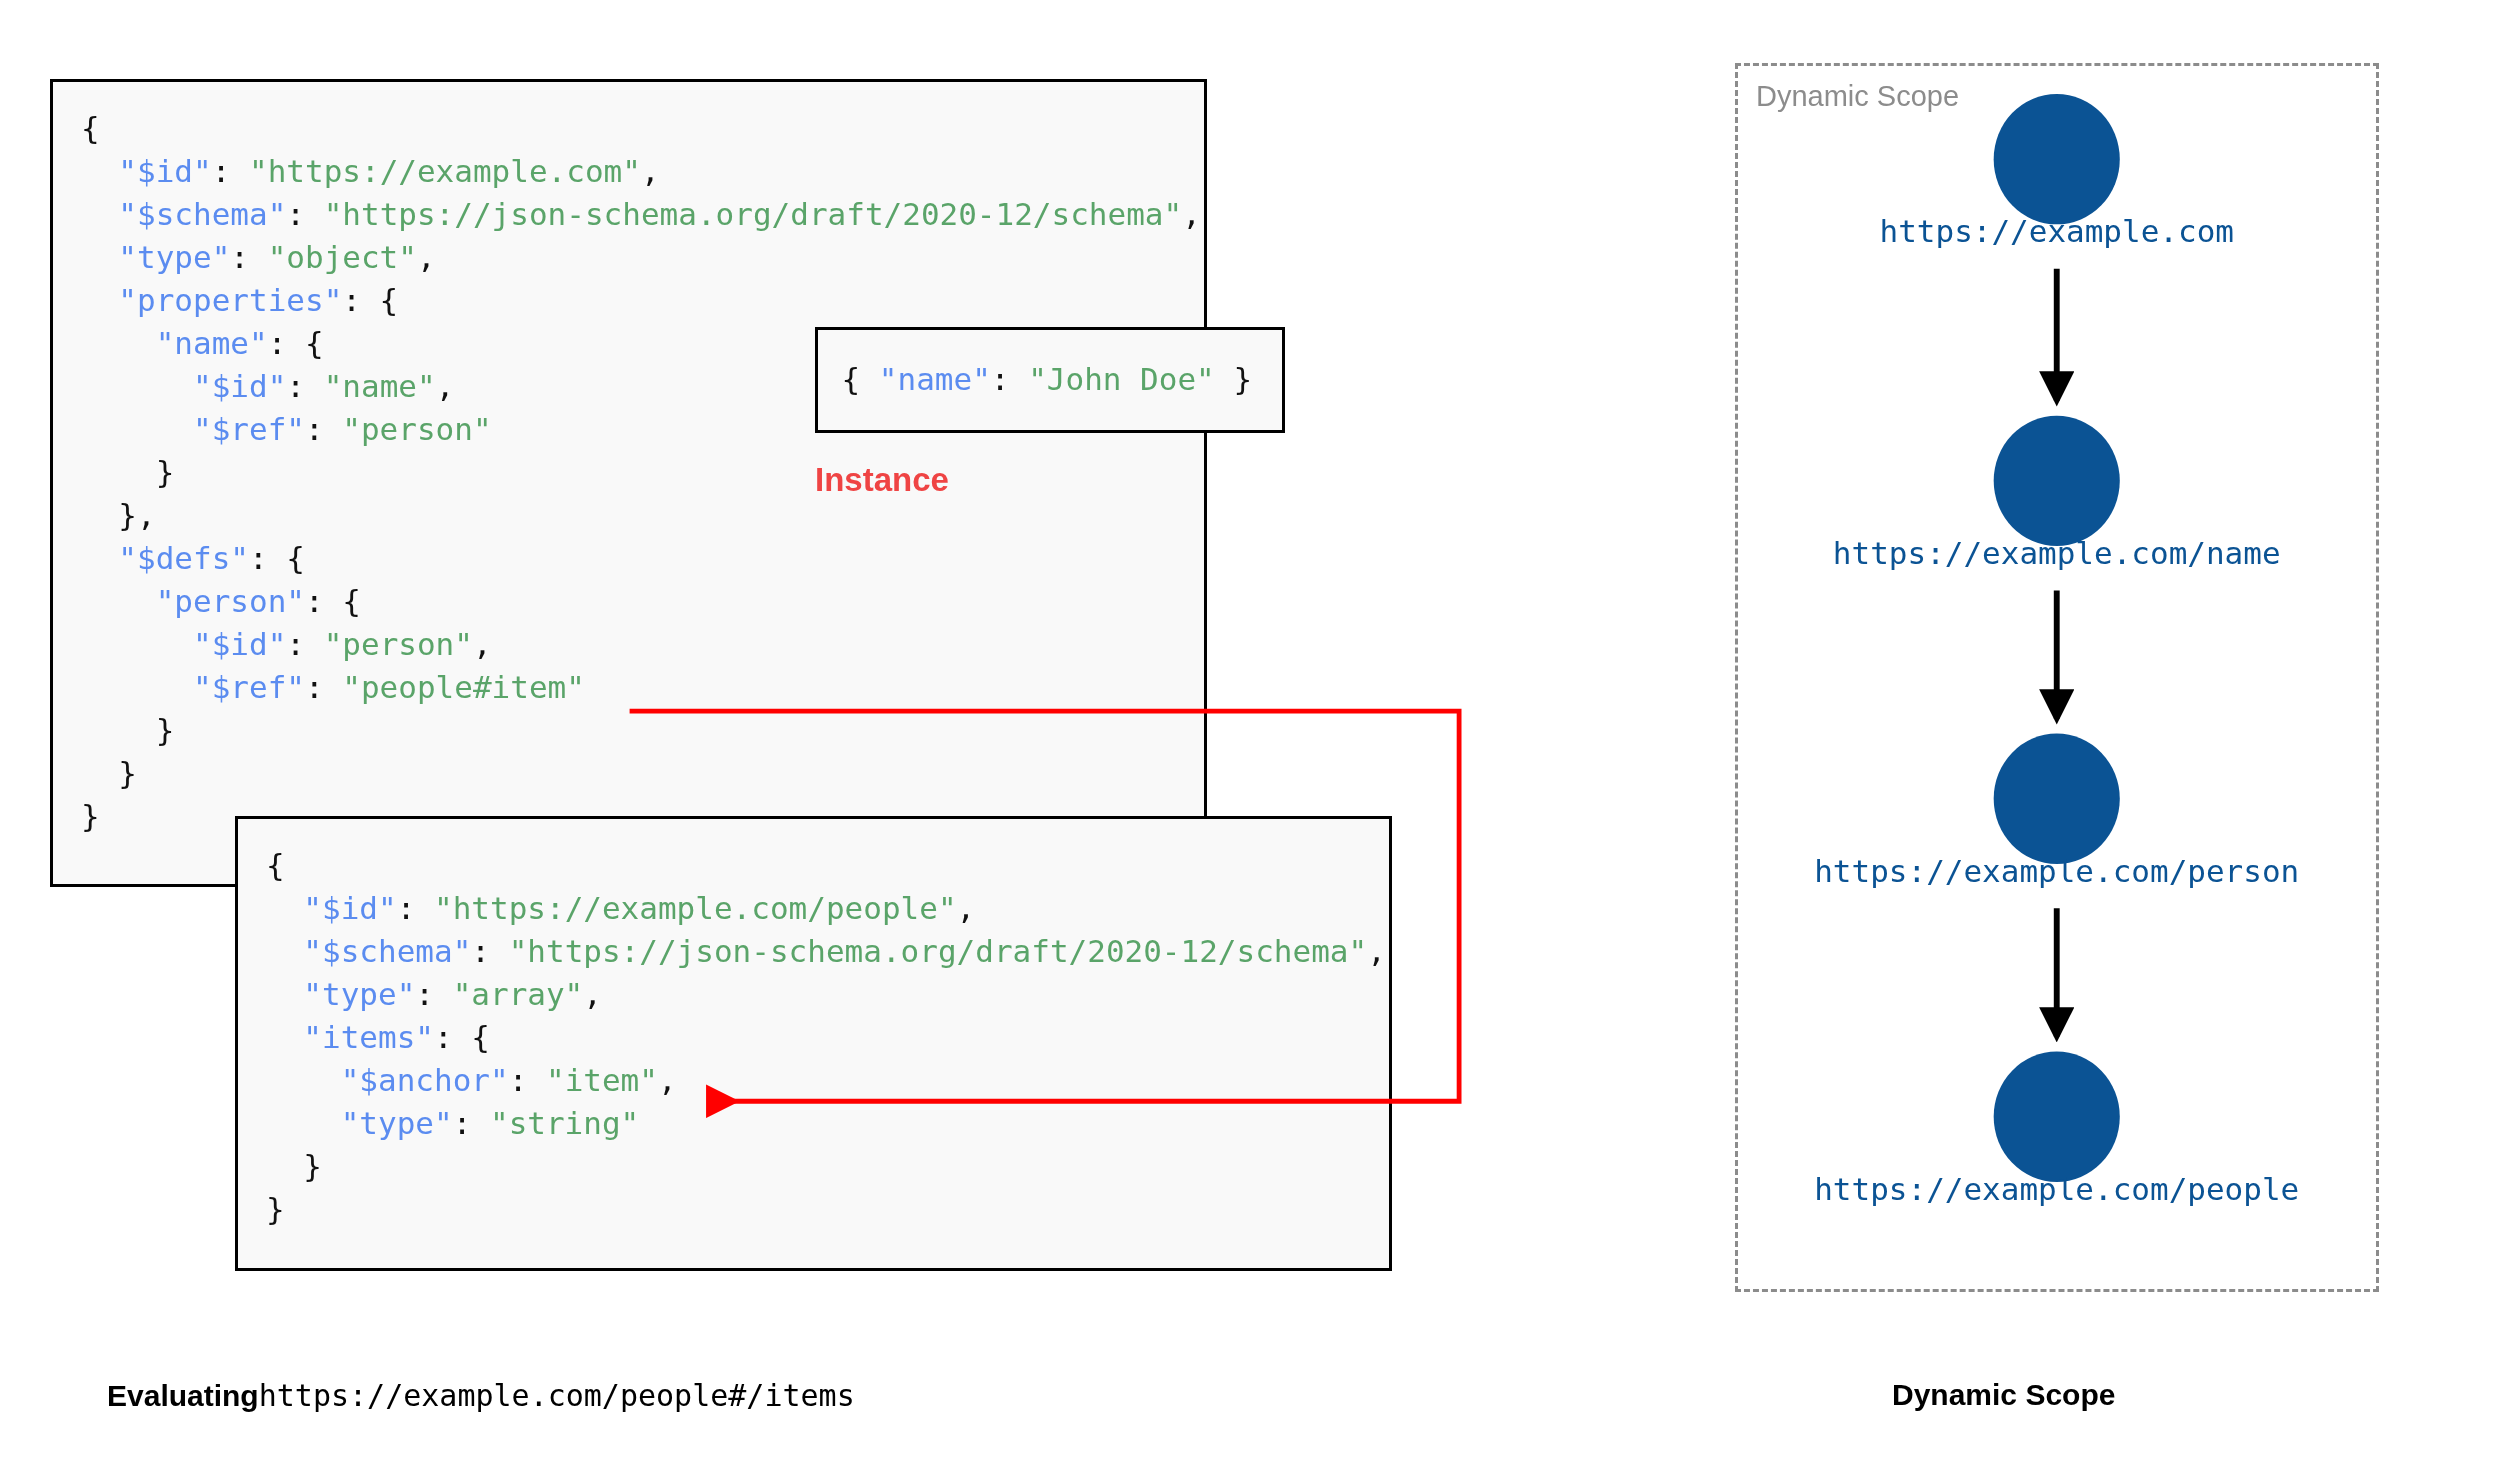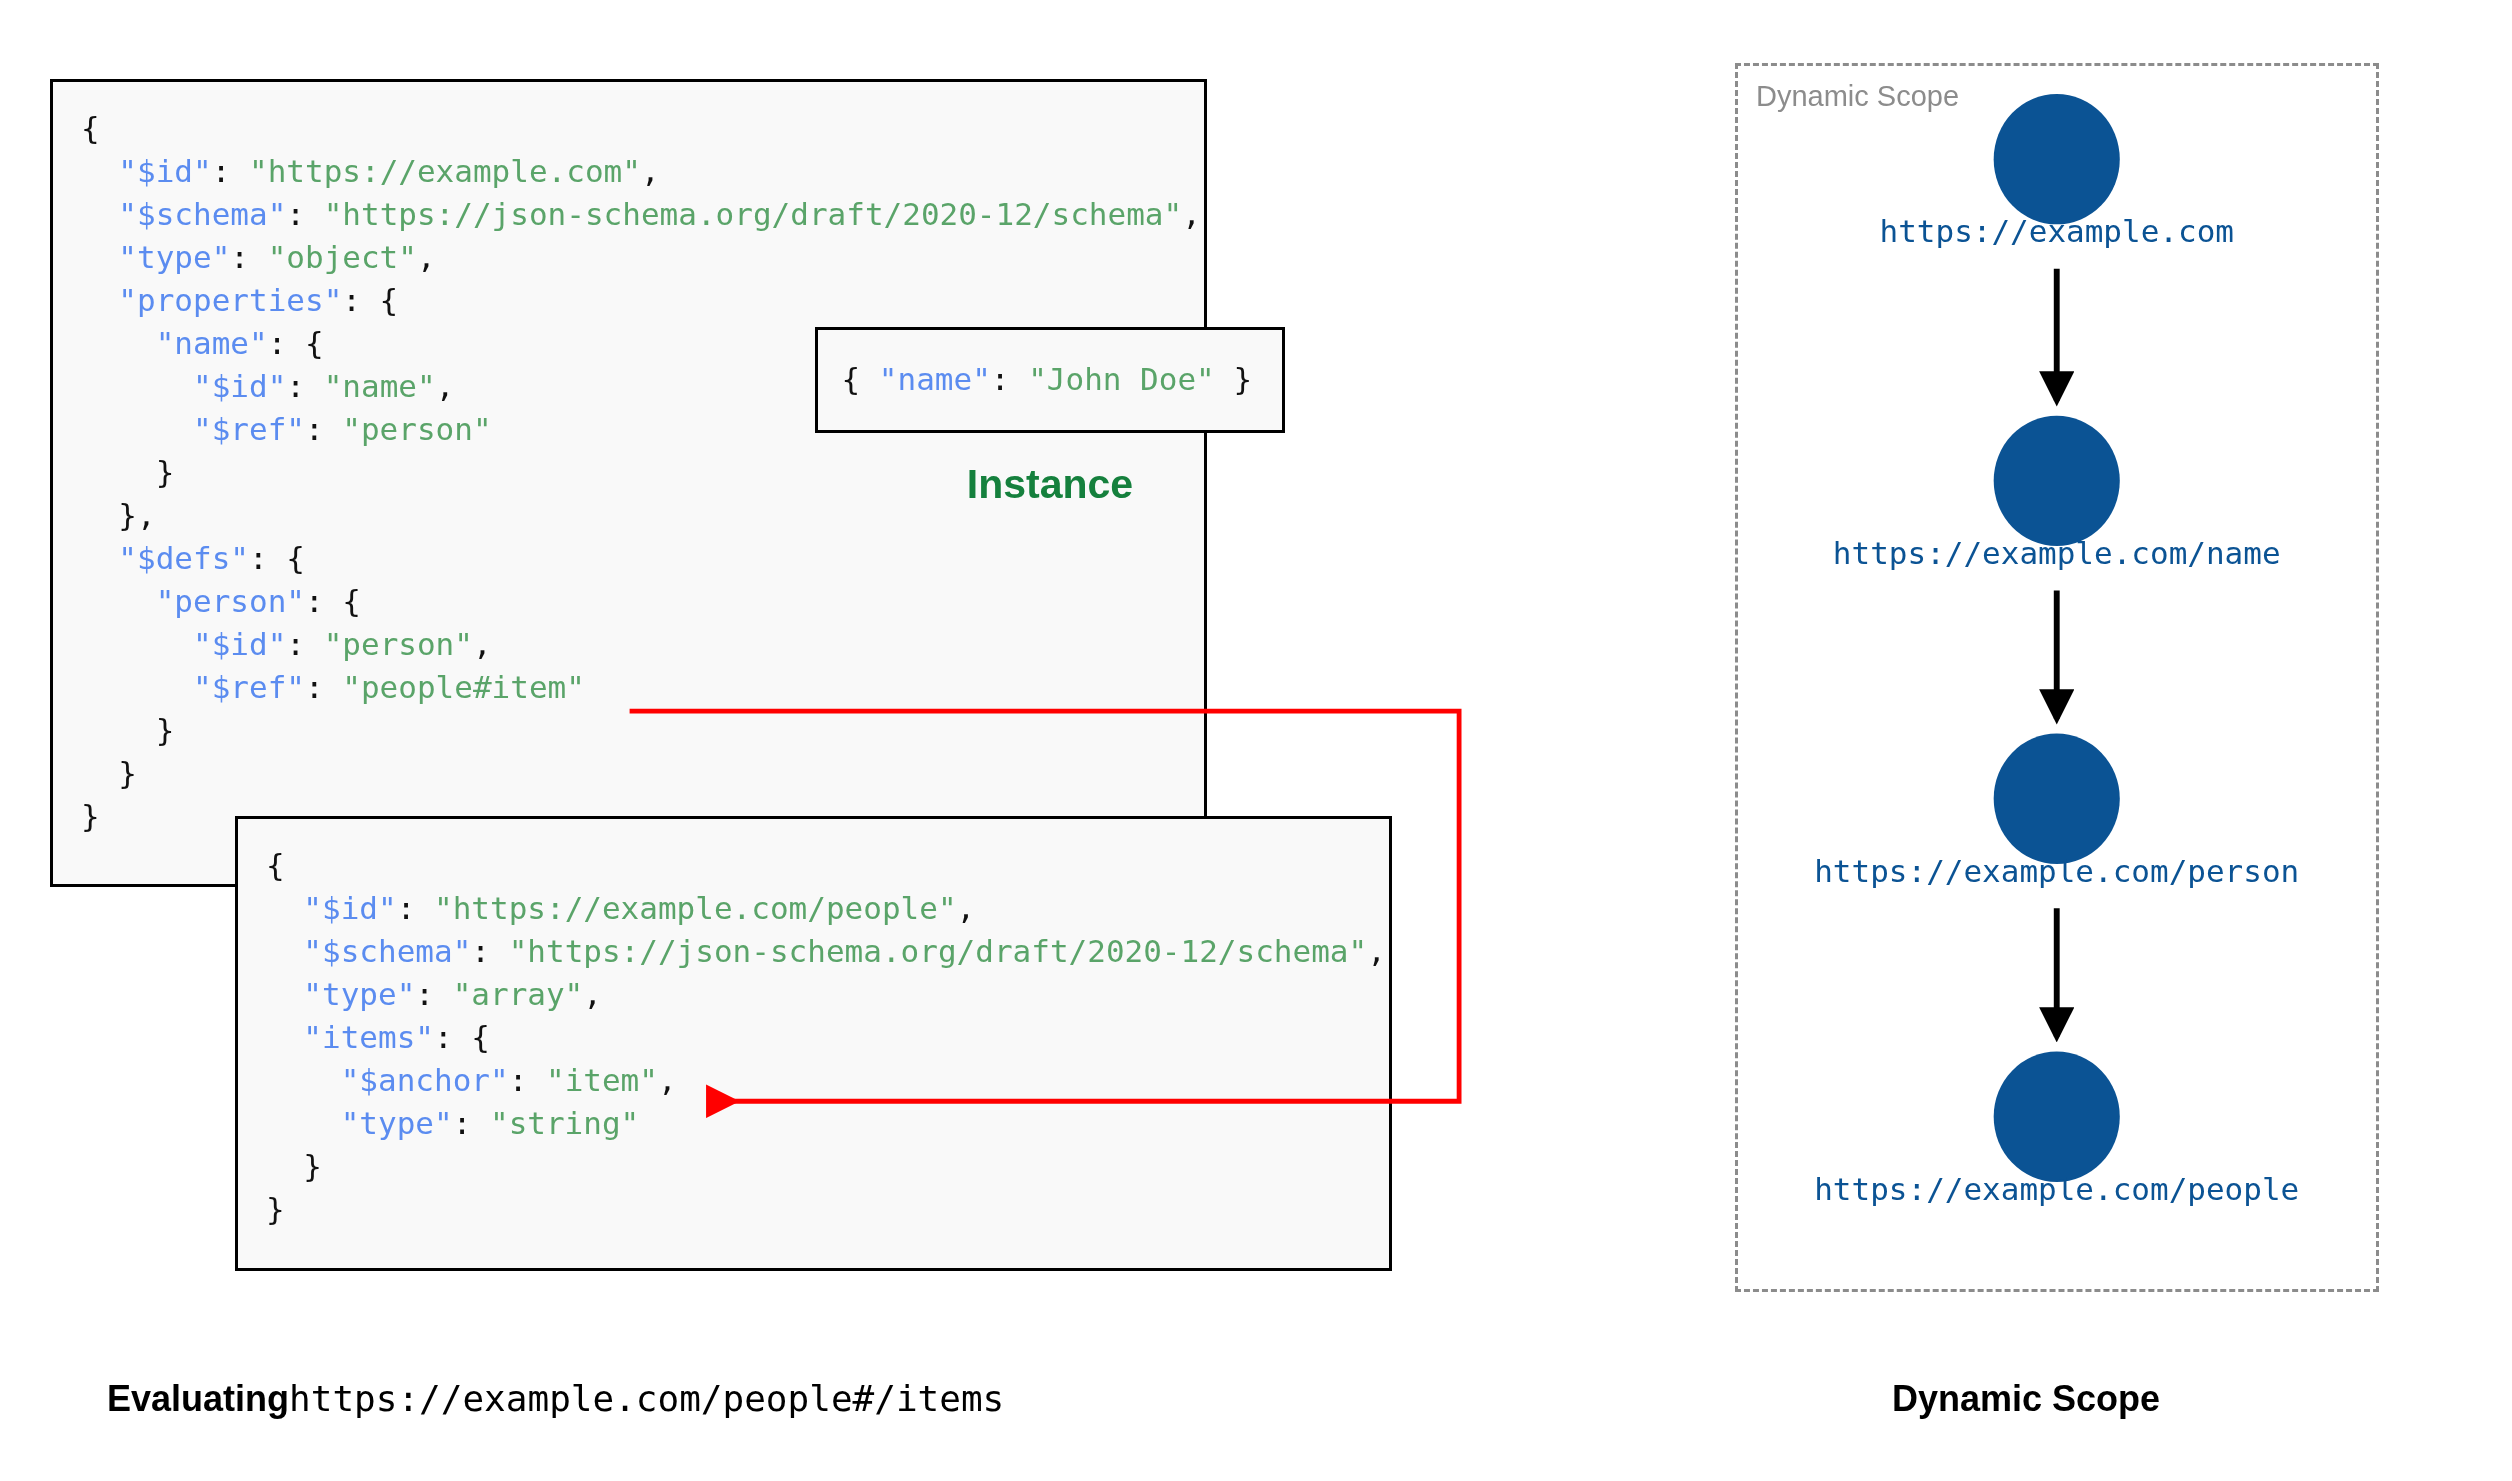--- a/index.html
+++ b/index.html
@@ -35,34 +35,34 @@
 
   .k{color:#5b8cf0;}          
   .s{color:#5aa469;}          
   .p{color:#111111;}          
 
   
   .boxlabel{
     position:absolute;
     font-family:"Liberation Sans",sans-serif;
     font-weight:bold;
-    font-size:41px;
-    color:#15803d;
-    text-align:center;
+    font-size:33px;
+    color:#ef4444;
+    text-align:left;
     z-index:7;
   }
   #instance-label{left:815px; top:461px; width:470px;}
 
   
   #ref-arrow{position:absolute;left:0;top:0;width:2512px;height:1482px;z-index:8;pointer-events:none;}
 
   
   .caption{
     position:absolute;
-    font-size:36px;
+    font-size:30px;
     color:#000000;
     white-space:pre;
   }
   #left-caption{left:107px; top:1378px;}
   #left-caption .cap-bold{font-family:"Liberation Sans",sans-serif;font-weight:bold;}
   #left-caption .cap-mono{font-family:"DejaVu Sans Mono","Liberation Mono",monospace;}
   #right-caption{left:1892px; top:1378px;
                  font-family:"Liberation Sans",sans-serif;font-weight:bold;}
 
   

